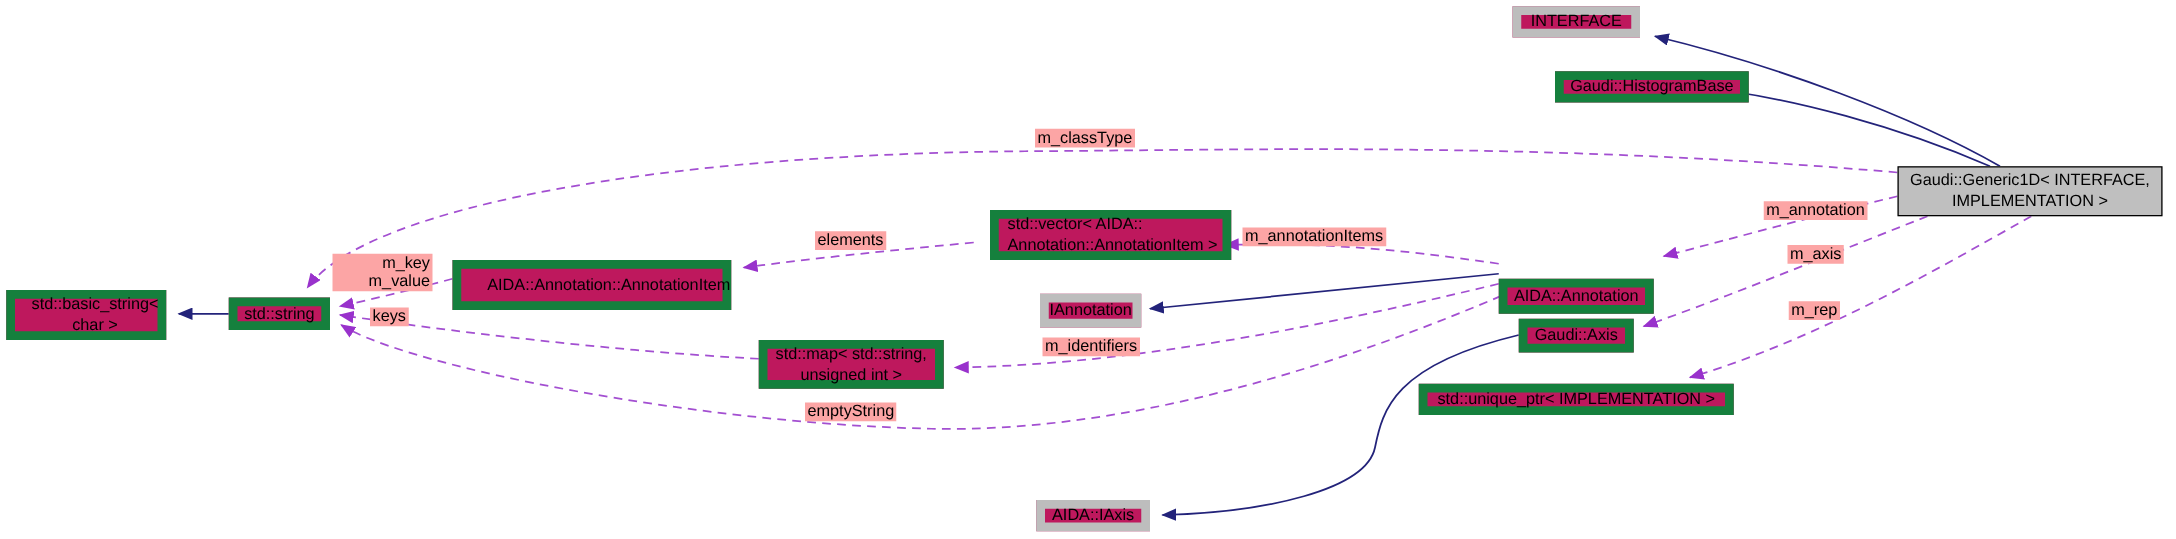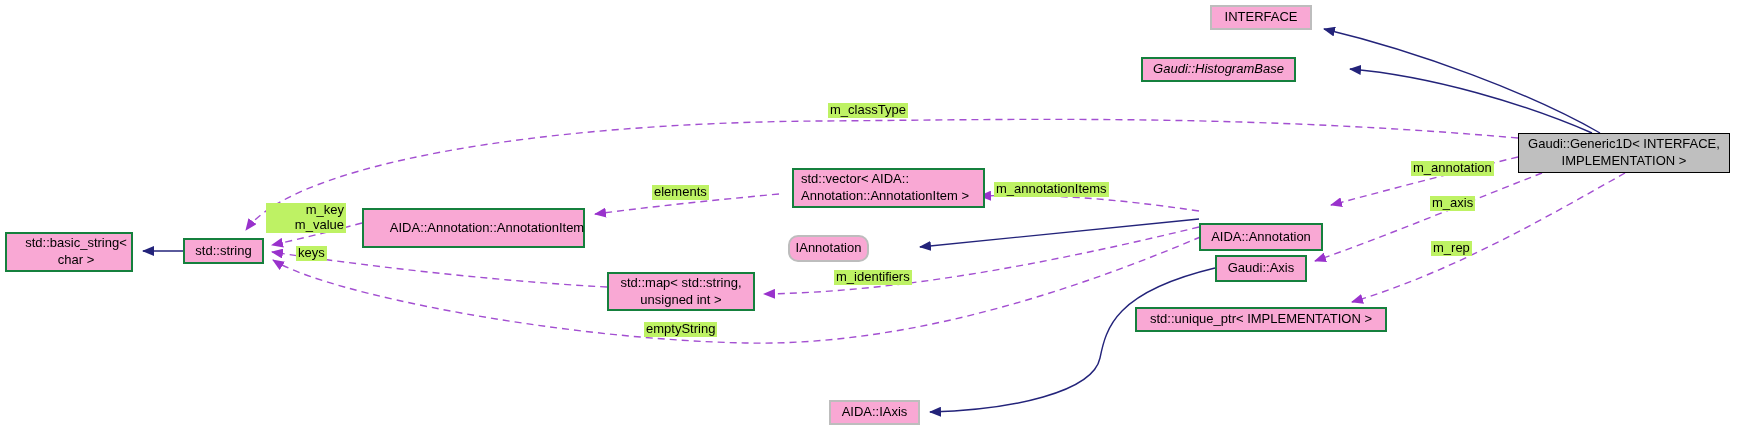--- a/index.html
+++ b/index.html
@@ -7,22 +7,22 @@
     position:relative;
     width:1741px;height:431px;
     background:#ffffff;
     font-family:"Liberation Sans", sans-serif;
     overflow:hidden;
   }
   svg.edges{position:absolute;left:0;top:0;pointer-events:none;}
   .node{
     position:absolute;
     box-sizing:border-box;
-    background:#f9a8d4;
-    border:2px solid #15803d;
+    background:#be185d;
+    border:7px solid #15803d;
     color:#000;
     font-size:13px;
     line-height:1.3;
     display:flex;
     align-items:center;
     justify-content:center;
     text-align:center;
     white-space:pre-line;
     cursor:pointer;
   }
@@ -30,36 +30,36 @@
   .node.current{
     background:#bfbfbf;
     border:1.5px solid #000;
     cursor:default;
   }
   .node.leftalign{justify-content:flex-start;text-align:left;padding-left:7px;}
   .edge-label{
     position:absolute;
     font-size:13px;
     color:#000;
-    background:#bef264;
+    background:#fca5a5;
     padding:0 2px;
     white-space:pre-line;
     line-height:1.15;
   }
   .edge-label.right{text-align:right;}
 
   
   #n-interface      {left:1210px;top:5px;  width:102px;height:25px;}
-  #n-histogrambase  {left:1141px;top:57px; width:155px;height:25px;font-style:italic;}
+  #n-histogrambase  {left:1244px;top:57px; width:155px;height:25px;}
   #n-generic1d      {left:1518px;top:133px;width:212px;height:40px;}
   #n-basicstring    {left:5px;   top:232px;width:128px;height:40px;padding-left:14px;}
   #n-stdstring      {left:183px; top:238px;width:81px; height:26px;}
   #n-annotationitem {left:362px; top:208px;width:223px;height:40px;padding-left:27px;}
   #n-vector         {left:792px; top:168px;width:193px;height:40px;}
-  #n-iannotation    {left:788px; top:235px;width:81px; height:27px;border-radius:10px;}
+  #n-iannotation    {left:832px; top:235px;width:81px; height:27px;}
   #n-annotation     {left:1199px;top:204px;width:124px;height:28px;margin-top:19px;}
   #n-map            {left:607px; top:272px;width:148px;height:39px;}
   #n-axis           {left:1215px;top:255px;width:92px; height:27px;}
   #n-uniqueptr      {left:1135px;top:307px;width:252px;height:25px;}
   #n-iaxis          {left:829px; top:400px;width:91px; height:25px;}
 
   
   #l-classtype {left:828px; top:103px;}
   #l-elements  {left:652px; top:185px;}
   #l-annitems  {left:994px; top:182px;}

